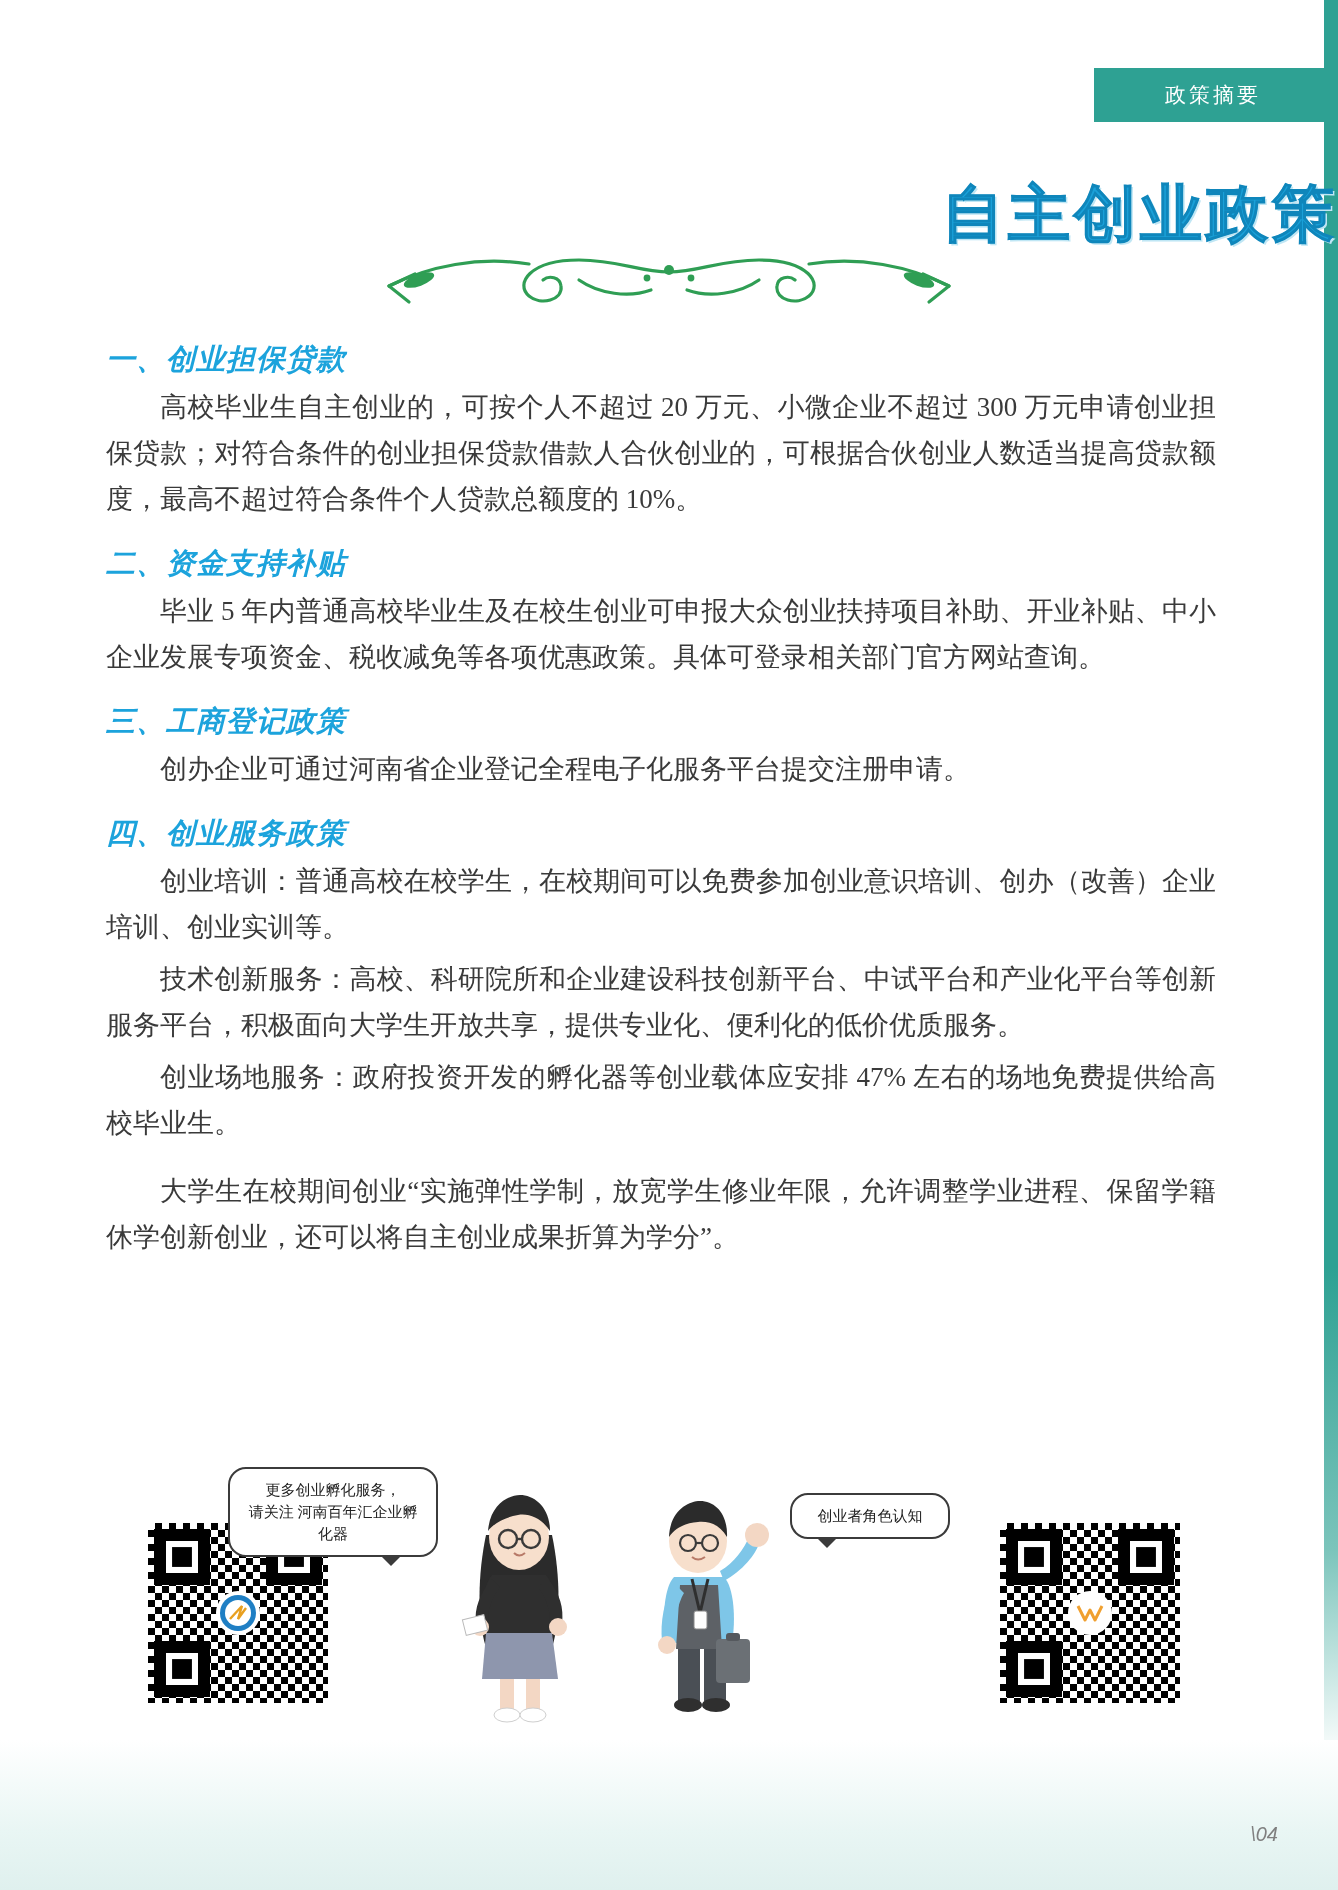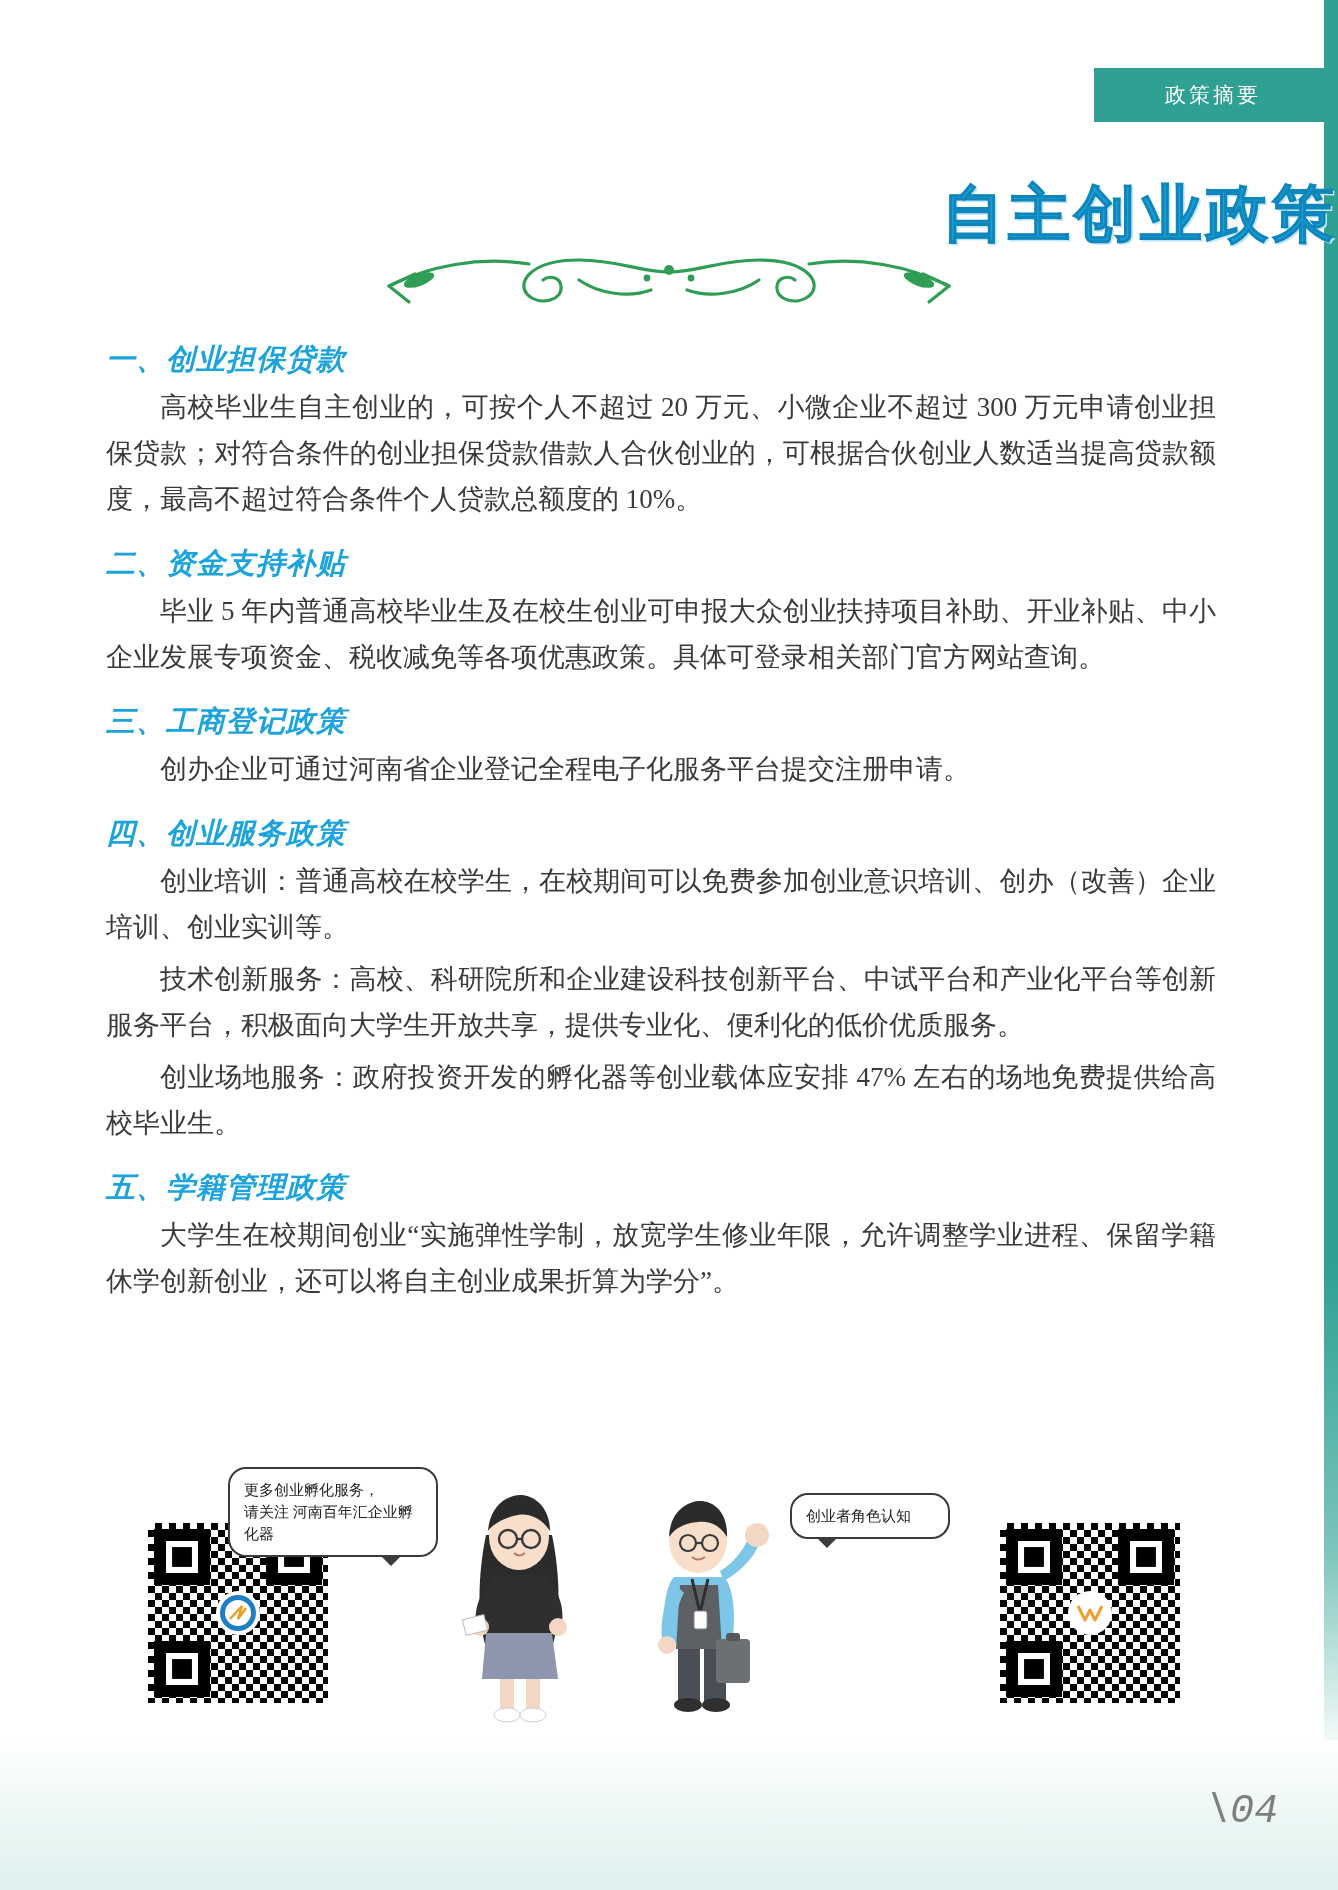--- a/index.html
+++ b/index.html
@@ -142,20 +142,21 @@
   .bubble {
     position: absolute;
     background: #ffffff;
     border: 2px solid #3b3b3b;
     border-radius: 18px;
     padding: 10px 14px;
     font-size: 15px;
     line-height: 22px;
     color: #222;
     font-family: "Liberation Serif", serif;
+    text-align: center;
   }
   .bubble::after {
     content: "";
     position: absolute;
     width: 0; height: 0;
     border: 11px solid transparent;
   }
   .bubble-left { left: 228px; top: 12px; width: 210px; }
   .bubble-left::after {
     border-top-color: #3b3b3b;
@@ -175,24 +176,24 @@
   .footer-band {
     position: absolute;
     left: 0; bottom: 0;
     width: 1338px;
     height: 150px;
     background: linear-gradient(to bottom, #ffffff 0%, #e9f6f4 60%, #dff0ee 100%);
   }
   .page-num {
     position: absolute;
     right: 60px;
-    bottom: 56px;
-    font-size: 40px;
+    bottom: 44px;
+    font-size: 20px;
     color: #7f7f7f;
-    font-family: Liberation Mono, monospace;
+    font-family: Liberation Sans, sans-serif;
     font-style: italic;
   }
 </style>
 </head>
 <body>
 
 <div class="right-rail"></div>
 
 <div class="header-tag">
   <span>政策摘要</span>
@@ -240,21 +241,20 @@
   </div>
 
   <div class="sec-block">
     <h2 class="sec">四、创业服务政策</h2>
     <p class="para">创业培训：普通高校在校学生，在校期间可以免费参加创业意识培训、创办（改善）企业培训、创业实训等。</p>
     <p class="para">技术创新服务：高校、科研院所和企业建设科技创新平台、中试平台和产业化平台等创新服务平台，积极面向大学生开放共享，提供专业化、便利化的低价优质服务。</p>
     <p class="para">创业场地服务：政府投资开发的孵化器等创业载体应安排 47% 左右的场地免费提供给高校毕业生。</p>
   </div>
 
   <div class="sec-block">
-    <h2 class="sec">五、学籍管理政策</h2>
     <p class="para">大学生在校期间创业“实施弹性学制，放宽学生修业年限，允许调整学业进程、保留学籍休学创新创业，还可以将自主创业成果折算为学分”。</p>
   </div>
 
 </div>
 
 <div class="bottom-area">
 
   <div class="qr qr-left">
     <div class="qr-finder f-tl">
         <i></i>

